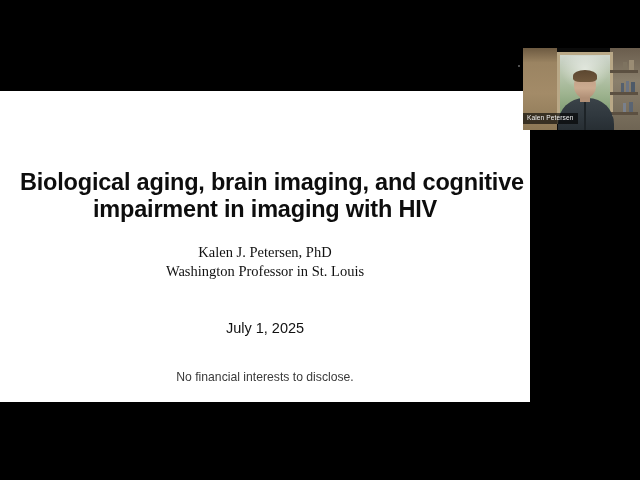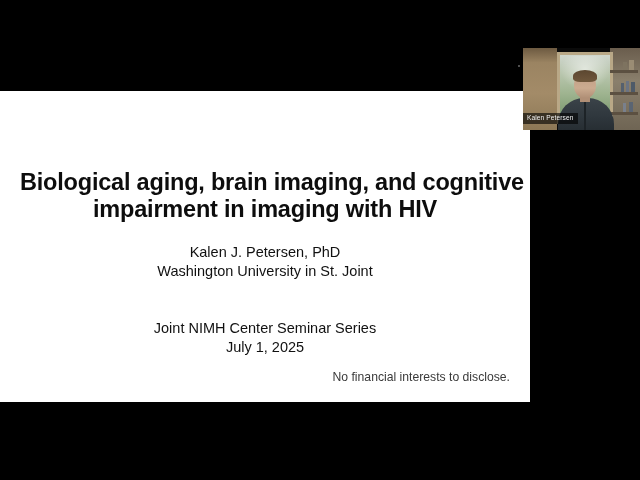--- a/index.html
+++ b/index.html
@@ -55,21 +55,21 @@
     letter-spacing: -0.2px;
     color: #0d0d0d;
     text-align: center;
   }
 
   .author-block {
     position: absolute;
     left: 20px;
     top: 152px;
     width: 490px;
-    font-family: Liberation Sans, sans-serif;
+    font-family: Liberation Serif, serif;
     font-size: 14.5px;
     line-height: 19.4px;
     color: #111111;
     text-align: center;
   }
 
   .event-block {
     position: absolute;
     left: 20px;
     top: 228px;
@@ -83,21 +83,21 @@
 
   .disclosure-block {
     position: absolute;
     left: 20px;
     top: 278px;
     width: 490px;
     font-family: "Liberation Sans", sans-serif;
     font-size: 12.2px;
     line-height: 16px;
     color: #3a3a3a;
-    text-align: right;
+    text-align: center;
   }
 
   .line { display: block; white-space: nowrap; }
 
   
   #video-tile {
     position: absolute;
     left: 523px;
     top: 48px;
     width: 117px;
@@ -227,25 +227,24 @@
   <div id="slide">
     <div id="slide-inner">
 
       <div class="slide-title">
         <span class="line">Biological aging, brain imaging, and cognitive</span>
         <span class="line">impairment in imaging with HIV</span>
       </div>
 
       <div class="author-block">
         <span class="line">Kalen J. Petersen, PhD</span>
-        <span class="line">Washington University in St. Joint</span>
+        <span class="line">Washington Professor in St. Louis</span>
       </div>
 
       <div class="event-block">
-        <span class="line">Joint NIMH Center Seminar Series</span>
         <span class="line">July 1, 2025</span>
       </div>
 
       <div class="disclosure-block">
         <span class="line">No financial interests to disclose.</span>
       </div>
 
     </div>
   </div>
 

